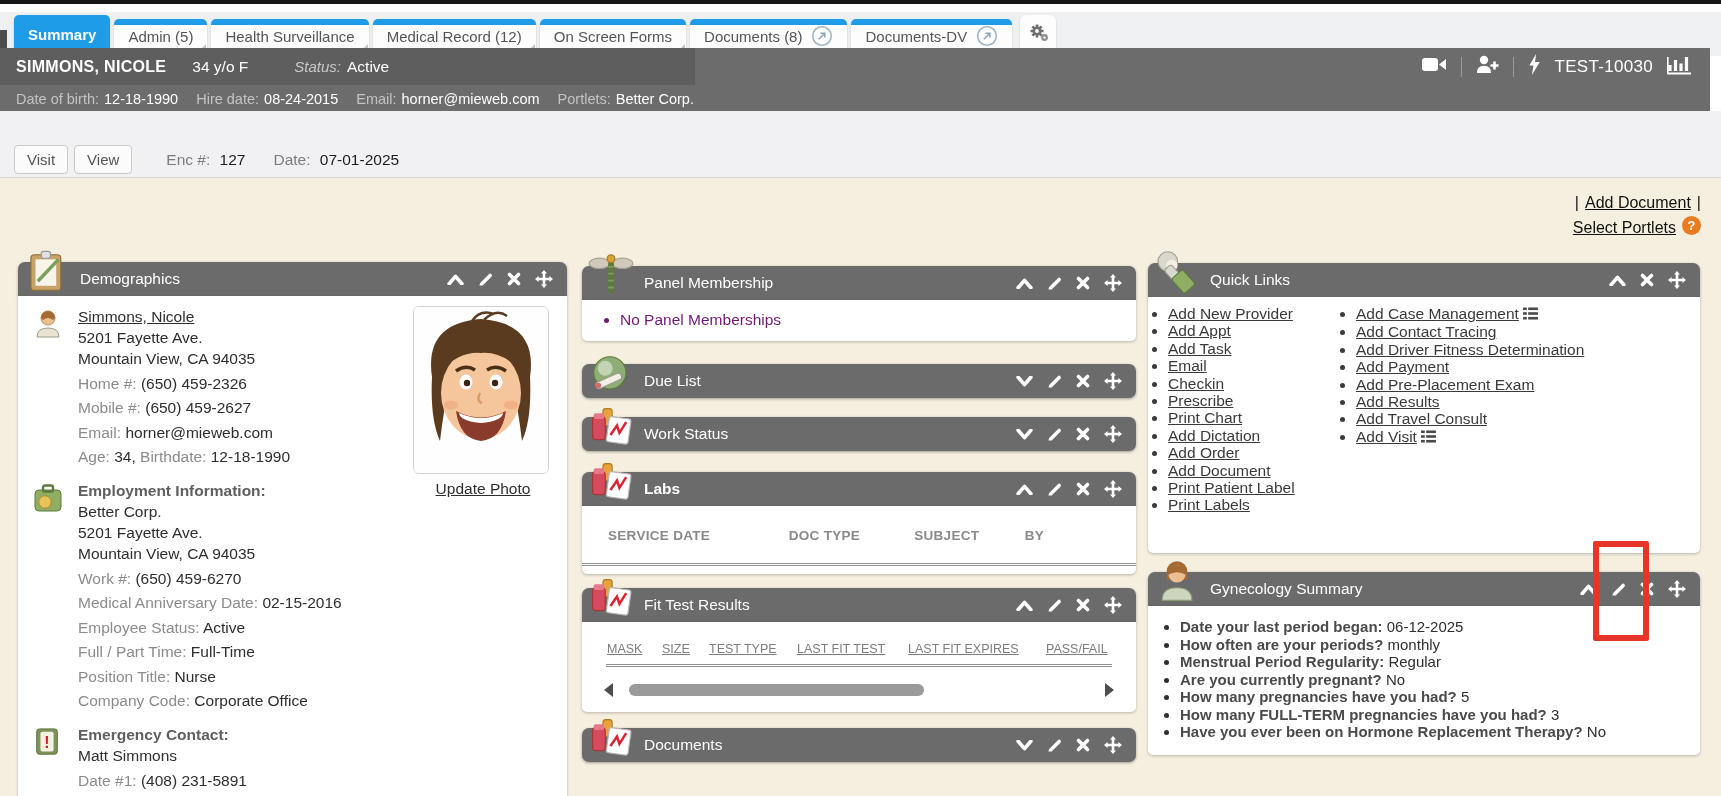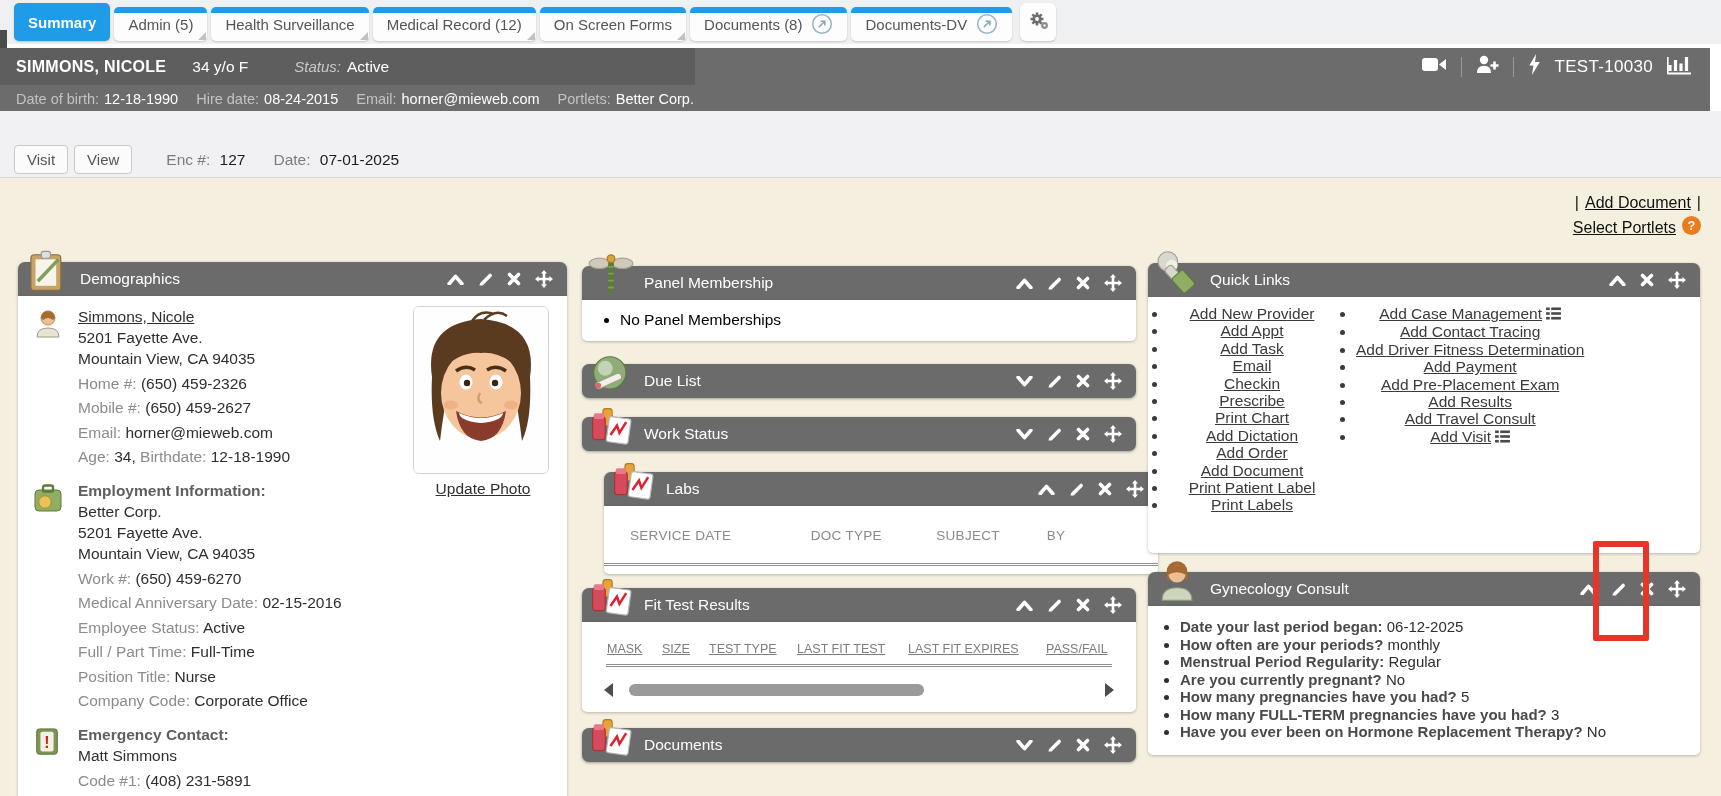--- a/index.html
+++ b/index.html
@@ -1,21 +1,21 @@
 <!DOCTYPE html>
 <html><head>
 <meta charset="utf-8">
 <style>
   html,body{margin:0;padding:0;background:#fff;}
   .screen{position:relative;width:1721px;height:796px;overflow:hidden;
           font-family:"Liberation Sans",sans-serif;background:#fff;color:#2e2e2e;}
 
   
   .topline{position:absolute;left:0;top:0;width:1721px;height:4px;background:#161616;}
-  .tabbar{position:absolute;left:0;top:0;width:1721px;height:44px;background:#eef0f2;
+  .tabbar{position:absolute;left:0;top:12px;width:1721px;height:44px;background:#eef0f2;
           display:flex;align-items:flex-end;padding-left:14px;box-sizing:border-box;}
   .tab{position:relative;display:flex;align-items:center;height:34px;margin:0 4px 3px 0;
        background:#fdfdfd;border-radius:5px;padding:0 14px;font-size:15px;color:#555;
        box-shadow:0 1px 2px rgba(0,0,0,.18);cursor:pointer;}
   .tab::before{content:"";position:absolute;left:0;right:0;top:0;height:6px;background:#1e9ce8;
        border-radius:5px 5px 0 0;}
   .tab.active{background:#1e9ce8;color:#fff;font-weight:bold;height:38px;}
   .tab.active::before{display:none;}
   .tab.folded::after{content:"";position:absolute;right:1px;bottom:1px;
        border-left:8px solid transparent;border-bottom:8px solid #c2c2c2;}
@@ -83,40 +83,40 @@
   .lab{color:#8b8b8b;}
   .heading{font-size:15.5px;font-weight:bold;color:#5f5f5f;line-height:21px;}
   a.dlink{color:#2e2e2e;text-decoration:underline;cursor:pointer;}
   .demo-photo{width:140px;margin-left:8px;text-align:center;}
   .photo{width:134px;height:166px;border:1px solid #d3d3d3;border-radius:6px;background:#fff;overflow:hidden;}
   .updphoto{display:inline-block;margin-top:6px;font-size:15.5px;color:#2e2e2e;
             text-decoration:underline;cursor:pointer;}
 
   
   ul.blist{margin:0;padding-left:38px;list-style:disc;}
-  ul.blist li{font-size:15.5px;line-height:21px;color:#000000;}
+  ul.blist li{font-size:15.5px;line-height:21px;color:#701a75;}
 
   
   .cols4{display:grid;grid-template-columns:36% 25% 22% 17%;padding:22px 26px 20px 26px;
          border-bottom:3px double #8f8f8f;margin:0 0 0 0;}
   .cols4 span{font-size:13.5px;color:#8a8a8a;letter-spacing:.3px;}
   .fitcols{position:relative;height:42px;padding-left:42px;}
   .fitcols span{position:absolute;top:20px;font-size:12.5px;color:#7d7d7d;
                 text-decoration:underline;cursor:pointer;white-space:nowrap;}
   .fitrule{margin:0 24px;border-bottom:3px double #8f8f8f;}
   .hscroll{position:relative;height:30px;margin:8px 22px 0 22px;display:flex;align-items:center;}
   .tri-l{width:0;height:0;border-top:7px solid transparent;border-bottom:7px solid transparent;
          border-right:9px solid #4e4e4e;cursor:pointer;}
   .tri-r{width:0;height:0;border-top:7px solid transparent;border-bottom:7px solid transparent;
          border-left:9px solid #4e4e4e;cursor:pointer;margin-left:auto;}
   .track{flex:1;height:12px;margin:0 8px;position:relative;}
   .thumb{position:absolute;left:8px;top:0;width:62%;height:12px;background:#9a9a9a;border-radius:7px;cursor:grab;}
 
   
-  .ql-body{display:flex;padding:8px 0 12px 0;text-align:center;}
+  .ql-body{display:flex;padding:8px 0 12px 0;}
   ul.qlist{margin:0;padding-left:20px;list-style:disc;}
   ul.qlist li{font-size:15.5px;line-height:17.4px;color:#3a3a3a;white-space:nowrap;}
   ul.qlist a{color:#3a3a3a;text-decoration:underline;cursor:pointer;}
   .qcol1{margin-left:18px;width:168px;}
   .qcol2{margin-left:2px;}
   .li-ic{display:inline-block;vertical-align:-1px;margin-left:4px;}
 
   
   ul.gyn{margin:0;padding-left:32px;list-style:disc;}
   ul.gyn li{font-size:15px;line-height:17.5px;color:#2e2e2e;}
@@ -379,21 +379,21 @@
             <span class="icon">
               <svg width="30" height="32" viewBox="0 0 32 32">
                   <rect x="5" y="2" width="22" height="27" rx="3" fill="#7d9456" stroke="#55703a"></rect>
                   <rect x="9" y="5" width="14" height="21" rx="2" fill="#f4f1e4"></rect>
                   <text x="16" y="22" font-size="17" font-weight="bold" fill="#cc2222" text-anchor="middle">!</text>
                 </svg>
             </span>
             <div>
               <div class="heading">Emergency Contact:</div>
               <div class="line">Matt Simmons</div>
-              <div class="lv"><span class="lab">Code #1:</span> <span>(408) 231-5891</span></div>
+              <div class="lv"><span class="lab">Date #1:</span> <span>(408) 231-5891</span></div>
             </div>
           </div>
         </div>
         <div class="demo-photo">
           <div class="photo">
             <svg viewBox="0 0 134 166" width="134" height="166">
               <rect width="134" height="166" fill="#fefefe"></rect>
               <path d="M18 70 Q10 16 67 12 Q124 16 116 70 Q118 112 108 134 Q104 100 98 76 Q90 88 67 88 Q44 88 36 76 Q30 100 26 134 Q16 112 18 70 Z" fill="#5a3b20"></path>
               <ellipse cx="67" cy="86" rx="40" ry="46" fill="#f5c69b"></ellipse>
               <path d="M27 64 Q35 30 67 28 Q99 30 107 64 Q88 44 67 46 Q46 44 27 64 Z" fill="#5a3b20"></path>
@@ -526,21 +526,21 @@
           </span>
         <span class="pc">
             <svg width="18" height="18">
               <use href="#move"></use>
             </svg>
           </span>
       </span>
     </div>
   </div>
 
-  <div class="portlet open" style="left:604px;top:472px;width:554px;">
+  <div class="portlet open" style="left:582px;top:472px;width:554px;font-weight:bold;">
     <div class="p-head">
       <span class="p-icon">
         <svg width="46" height="46" viewBox="0 0 40 40">
             <rect x="13" y="4" width="8" height="15" rx="2.5" fill="#e8a33d" stroke="#b07a20"></rect>
             <rect x="4" y="11" width="11" height="20" rx="3" fill="#d64a5e" stroke="#a33"></rect>
             <rect x="5" y="8" width="9" height="5" rx="1.5" fill="#e8798a"></rect>
             <g transform="rotate(8 27 24)">
               <rect x="17" y="12" width="19" height="22" rx="2" fill="#fff" stroke="#b5b5b5"></rect>
               <path d="M20 28 L24.5 19 L27.5 25 L32 15" stroke="#d23" stroke-width="2.2" fill="none"></path>
             </g>
@@ -742,21 +742,21 @@
   <div class="portlet open" style="left:1148px;top:572px;width:552px;">
     <div class="p-head">
       <span class="p-icon">
         <svg width="46" height="46" viewBox="0 0 40 40">
             <path d="M11 11 a9 9 0 0 1 18 0 v7 h-18 Z" fill="#a46a32"></path>
             <circle cx="20" cy="13" r="7.5" fill="#edbe93"></circle>
             <path d="M12 9 q8-7 16 0 l0 5 q-8-5-16 0 Z" fill="#a46a32"></path>
             <path d="M7 36 q0-11 13-11 q13 0 13 11 Z" fill="#cdd6bd" stroke="#8a9a78"></path>
           </svg>
       </span>
-      <span class="p-title">Gynecology Consult</span>
+      <span class="p-title">Gynecology Summary</span>
       <span class="p-ctrl">
         <span class="pc">
             <svg width="17" height="11">
               <use href="#chevup"></use>
             </svg>
           </span>
         <span class="pc">
             <svg width="15" height="15">
               <use href="#pencil"></use>
             </svg>

